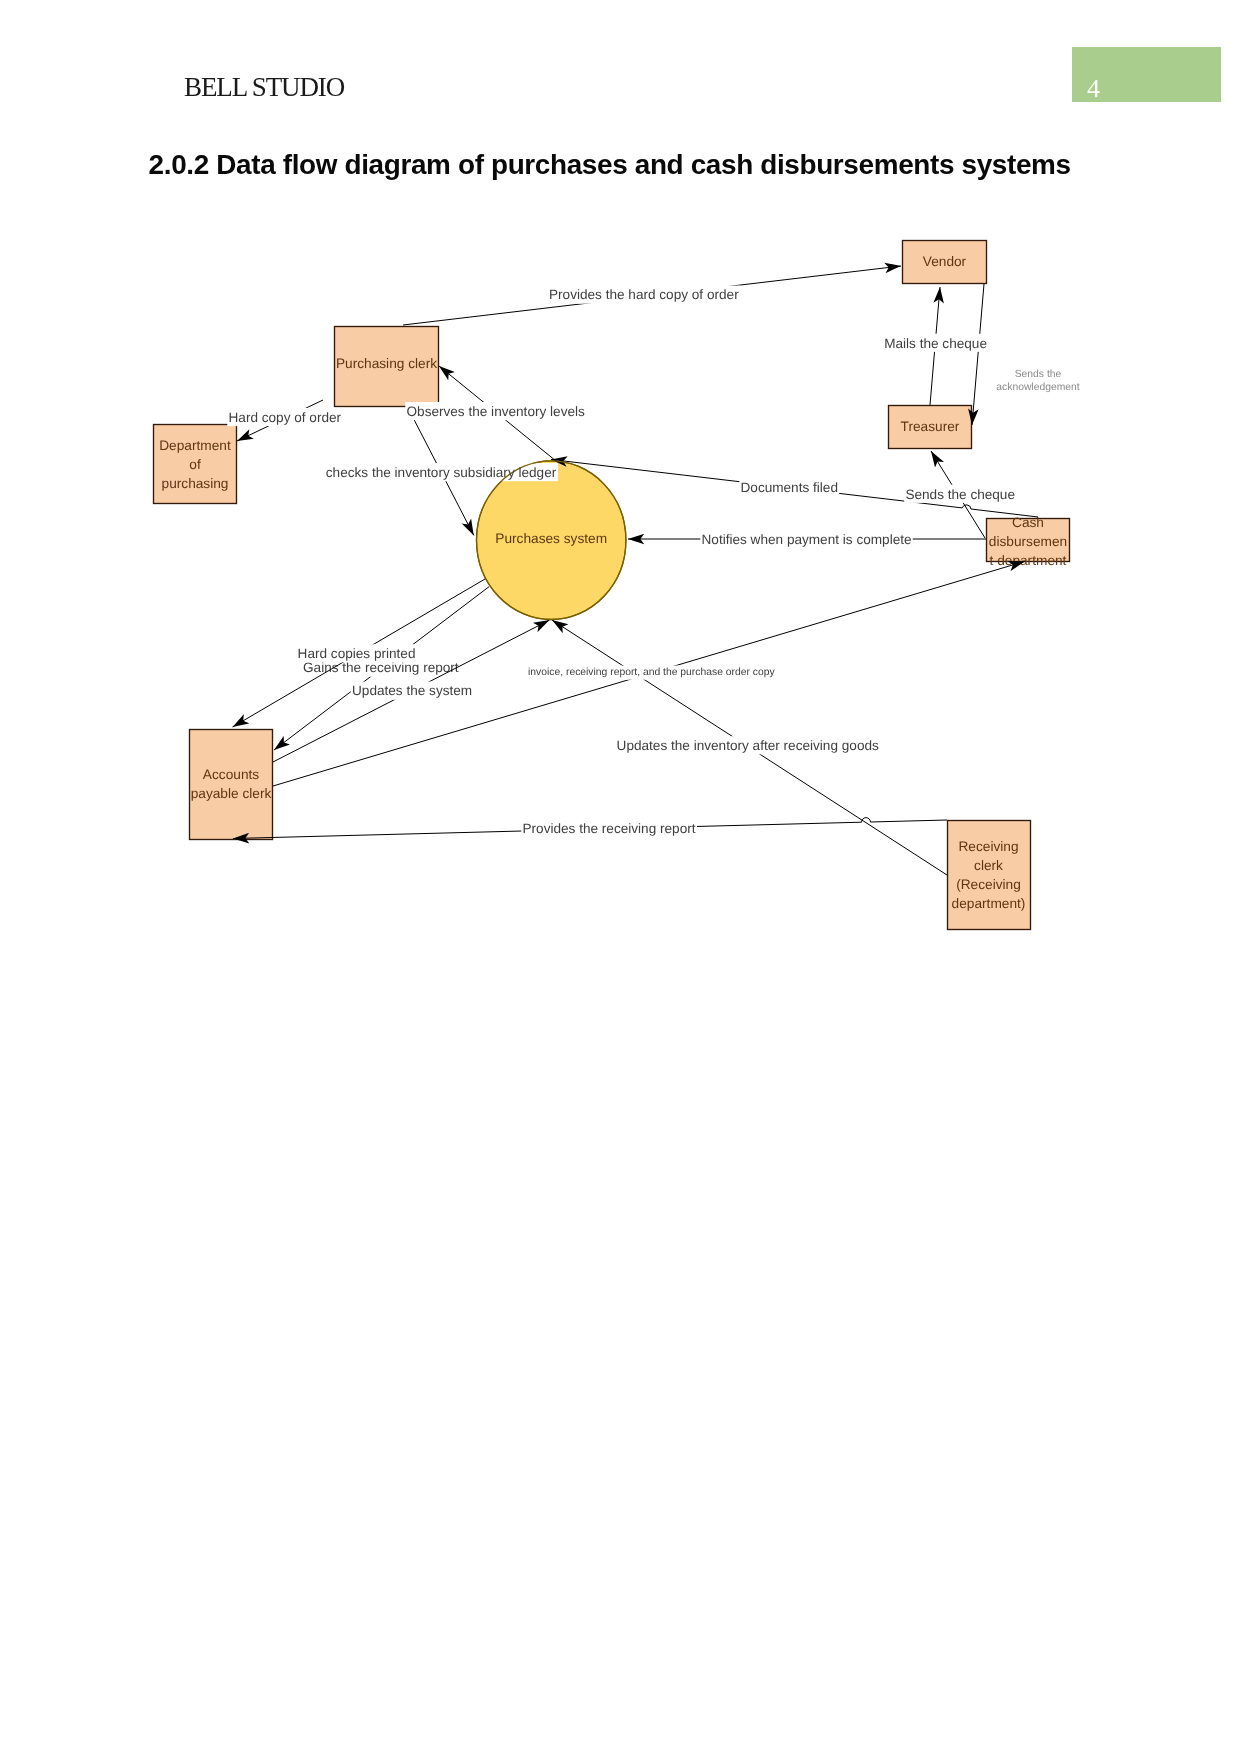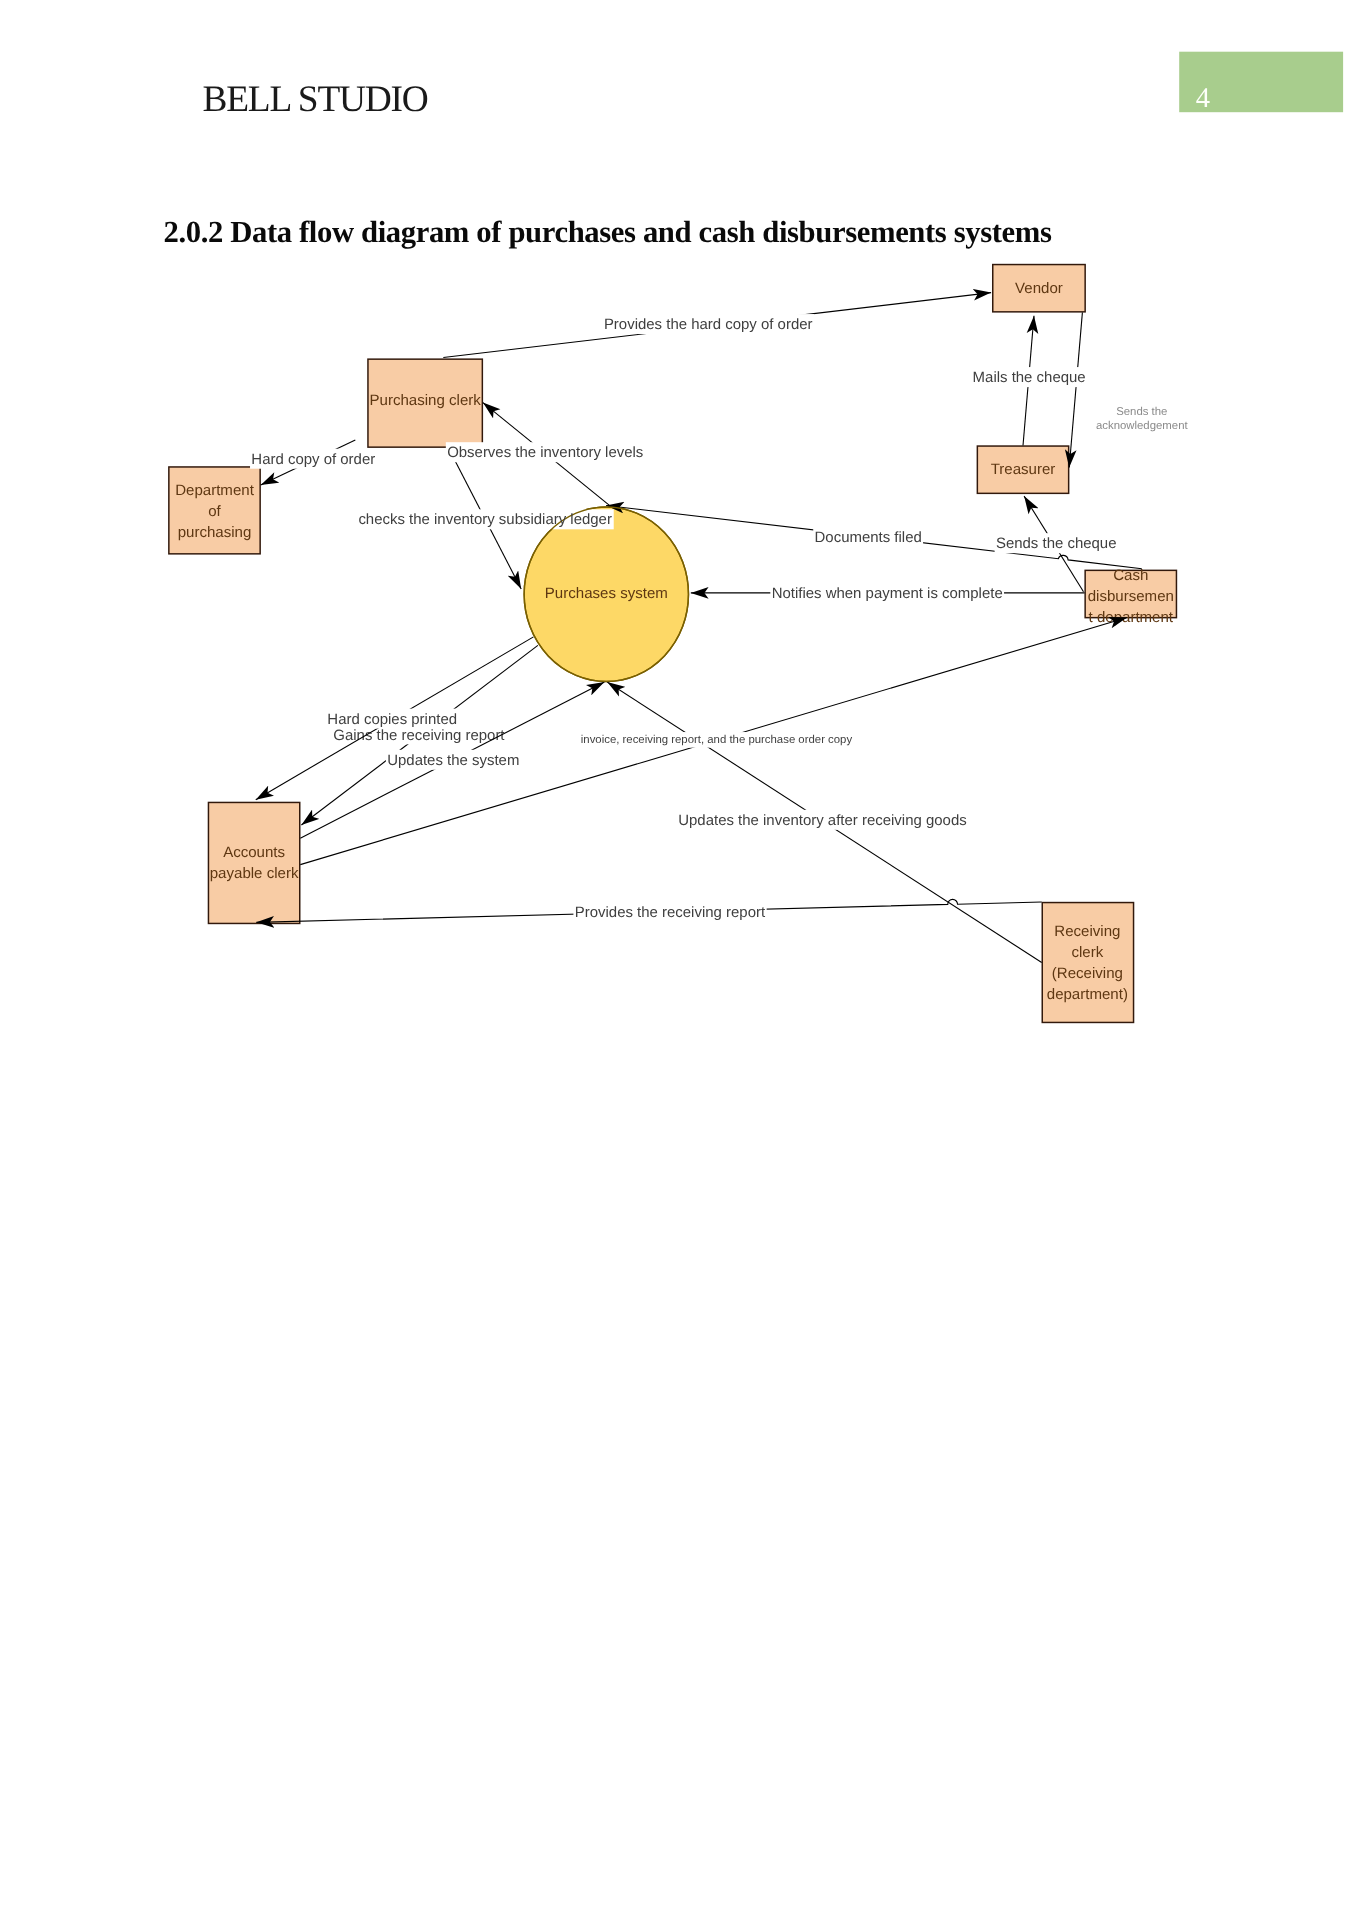--- a/index.html
+++ b/index.html
@@ -16,26 +16,26 @@
     position:absolute; left:1072px; top:47px; width:149px; height:55px;
     background:#a8cd8d;
   }
   #page-number {
     position:absolute; left:1087px; top:75.5px;
     font-family:"Liberation Serif", serif; font-size:26px; color:#fdfffa;
     line-height:1; letter-spacing:0;
   }
   #doc-header {
     position:absolute; left:184px; top:72px;
-    font-family:"Liberation Serif", serif; font-size:34px; color:#1a1a1a;
+    font-family:"Liberation Serif", serif; font-size:27px; color:#1a1a1a;
     letter-spacing:-1.1px;
   }
   #section-heading {
     position:absolute; left:148.6px; top:149.2px;
-    font-family:Liberation Serif, serif; font-size:27.9px; font-weight:bold; color:#0a0a0a; letter-spacing:-0.35px;margin-top:47px;
+    font-family:Liberation Sans, sans-serif; font-size:27.9px; font-weight:bold; color:#0a0a0a; letter-spacing:-0.35px;
   }
   #diagram { position:absolute; left:0; top:0; width:985px; height:1754px; }
   svg { display:block; }
   text.nlbl {
     font-family:"Liberation Sans", sans-serif; font-size:13.7px; fill:#5e3712;
     text-anchor:middle;
   }
   text.elbl {
     font-family:"Liberation Sans", sans-serif; font-size:13.6px; fill:#3f3f3f;
   }

